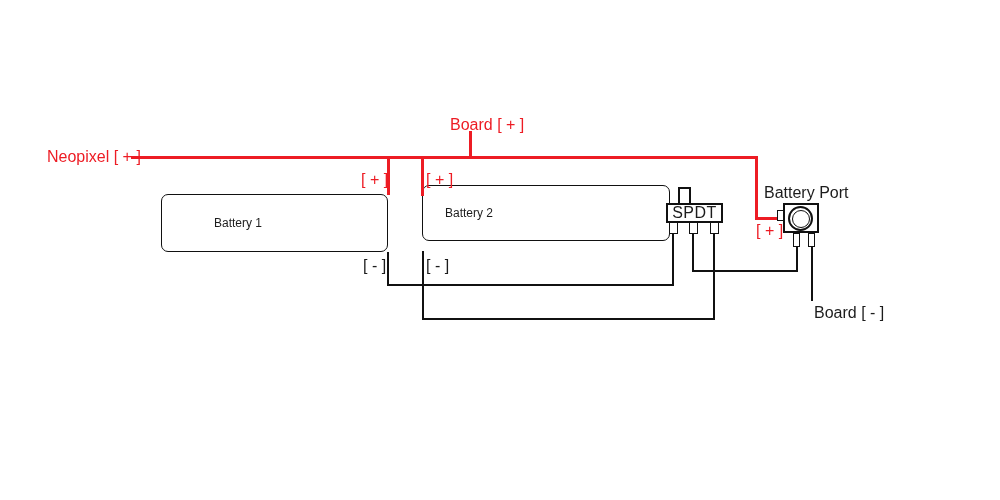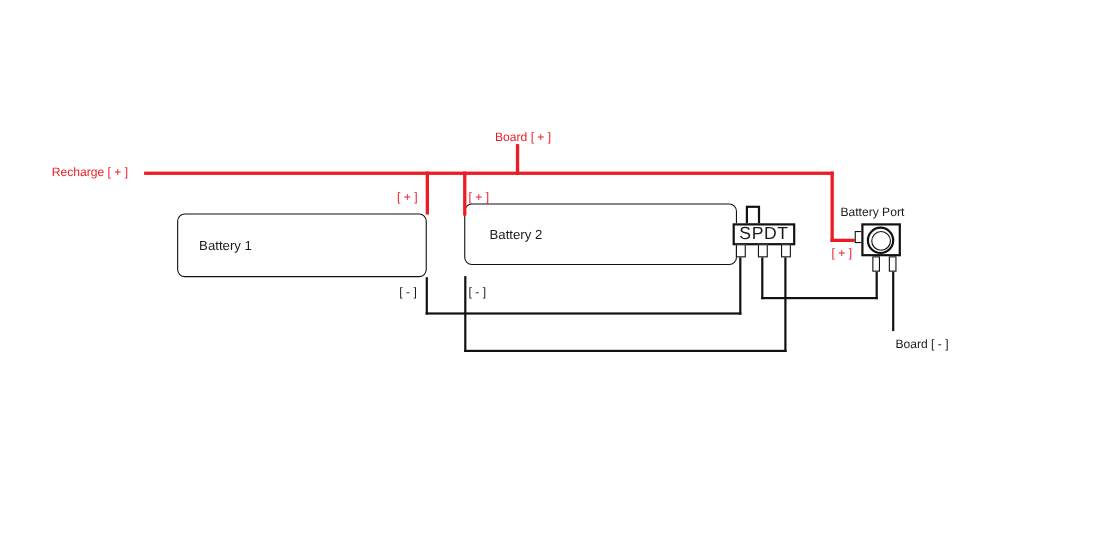--- a/index.html
+++ b/index.html
@@ -16,21 +16,21 @@
     width: 1000px;
     height: 500px;
     background: var(--bg);
     overflow: hidden;
   }
   .wire { position: absolute; }
   .wire.pos { background: var(--pos); }
   .wire.neg { background: var(--neg); }
   .lbl {
     position: absolute;
-    font-size: 11px;
+    font-size: 16px;
     line-height: 14px;
     color: var(--text);
     white-space: nowrap;
   }
   .lbl.pos { color: var(--pos); }
   .box {
     position: absolute;
     background: var(--bg);
     border: 1.5px solid var(--neg);
   }
@@ -47,21 +47,21 @@
   .spdt-body {
     display: flex; align-items: center; justify-content: center;
     font-size: 16px; letter-spacing: 0.5px; color: var(--text);
   }
 </style>
 </head>
 <body>
 
 <div class="canvas">
 
-  <div class="box battery" style="left:161px;top:194px;width:227px;height:58px;padding-left:19px">
+  <div class="box battery" style="left:161px;top:194px;width:227px;height:58px;padding-left:52px">
     <span>Battery 1</span>
   </div>
   <div class="box battery" style="left:422px;top:185px;width:248px;height:56px;padding-left:22px">
     <span>Battery 2</span>
   </div>
 
   <div class="wire pos" style="left:131px;top:156px;width:627px;height:3px"></div>
   <div class="wire pos" style="left:469px;top:131px;width:3px;height:28px"></div>
   <div class="wire pos" style="left:387px;top:156px;width:3px;height:39px"></div>
   <div class="wire pos" style="left:421px;top:156px;width:3px;height:40px"></div>
@@ -87,21 +87,21 @@
   <div class="pin" style="left:689px;top:222px;width:9px;height:12px"></div>
   <div class="pin" style="left:710px;top:222px;width:9px;height:12px"></div>
 
   <div class="pin" style="left:777px;top:210px;width:8px;height:11px"></div>
   <div class="comp" style="left:783px;top:203px;width:36px;height:30px"></div>
   <div class="circle" style="left:788px;top:206px;width:25px;height:25px"></div>
   <div class="circle" style="left:792px;top:210px;width:18px;height:18px;border-width:1.5px"></div>
   <div class="pin" style="left:793px;top:233px;width:7px;height:14px"></div>
   <div class="pin" style="left:808px;top:233px;width:7px;height:14px"></div>
 
-  <div class="lbl pos" style="left:47px;top:150px">Recharge [ + ]</div>
+  <div class="lbl pos" style="left:47px;top:150px">Neopixel [ + ]</div>
   <div class="lbl pos" style="left:450px;top:118px">Board [ + ]</div>
   <div class="lbl pos" style="left:361px;top:173px">[ + ]</div>
   <div class="lbl pos" style="left:426px;top:173px">[ + ]</div>
   <div class="lbl" style="left:363px;top:259px">[ - ]</div>
   <div class="lbl" style="left:426px;top:259px">[ - ]</div>
   <div class="lbl pos" style="left:756px;top:224px">[ + ]</div>
   <div class="lbl" style="left:764px;top:186px">Battery Port</div>
   <div class="lbl" style="left:814px;top:306px">Board [ - ]</div>
 
 </div>

